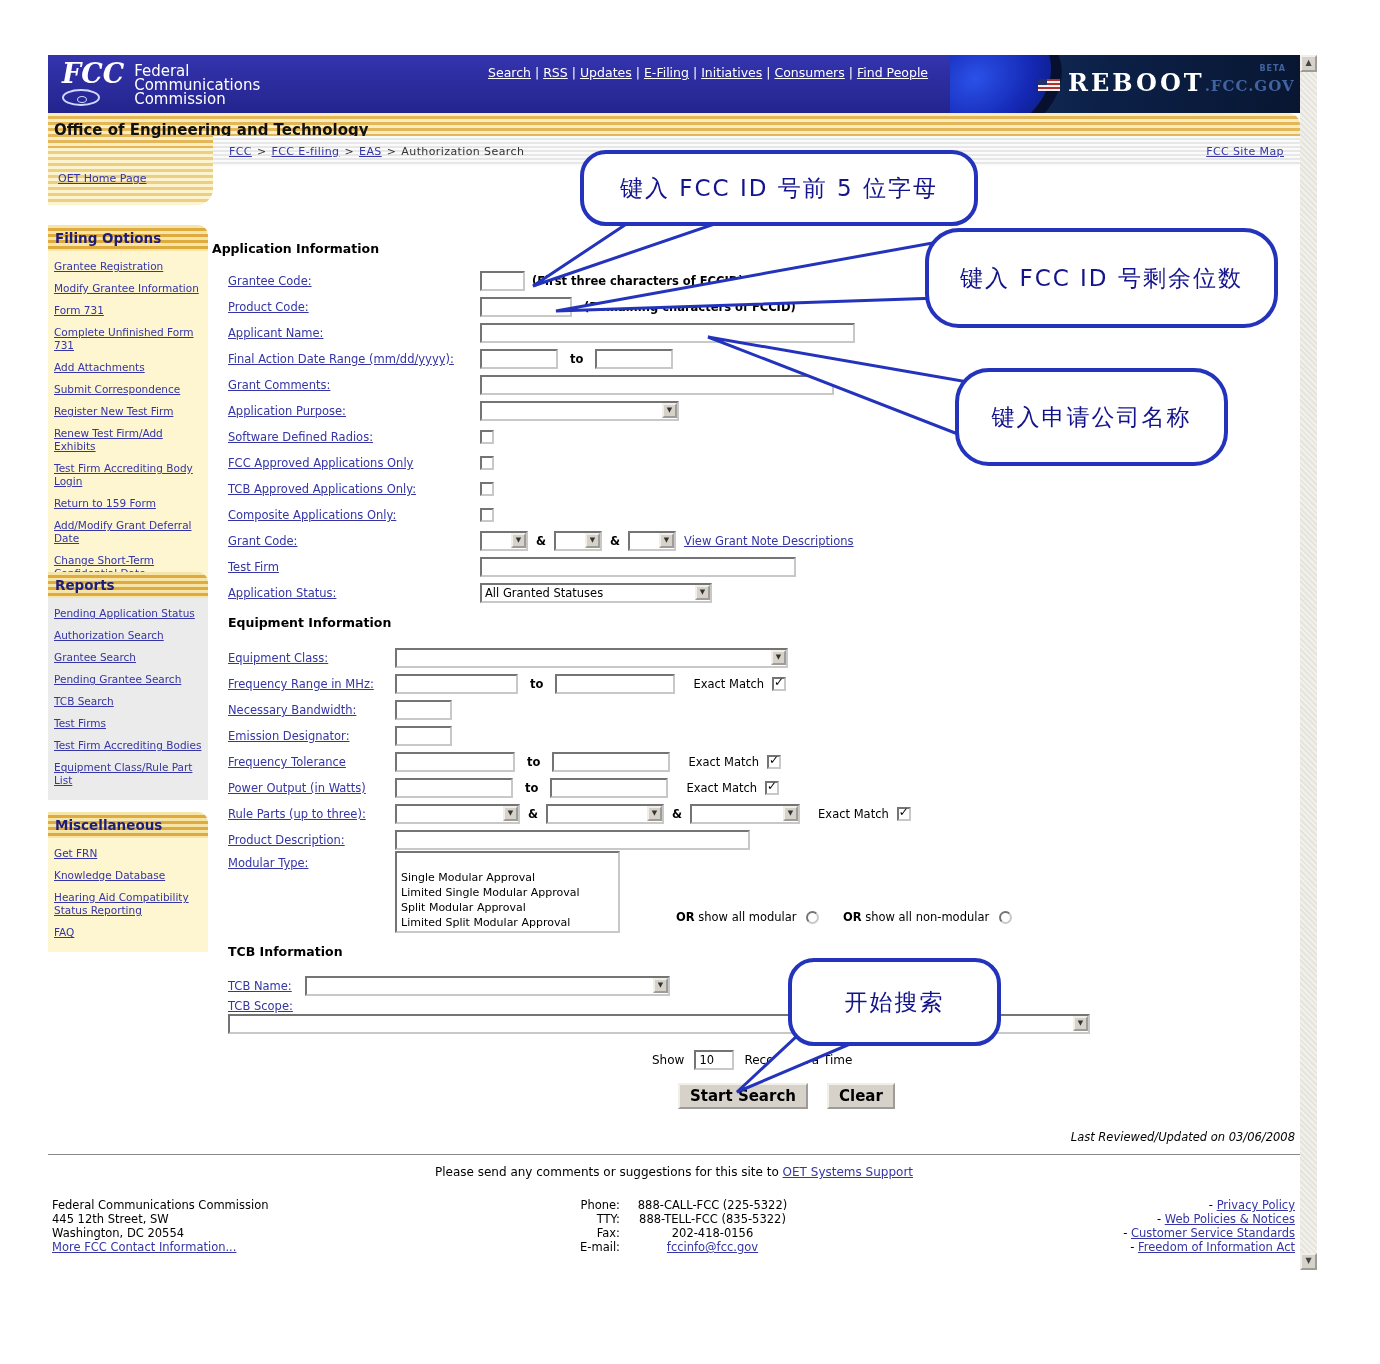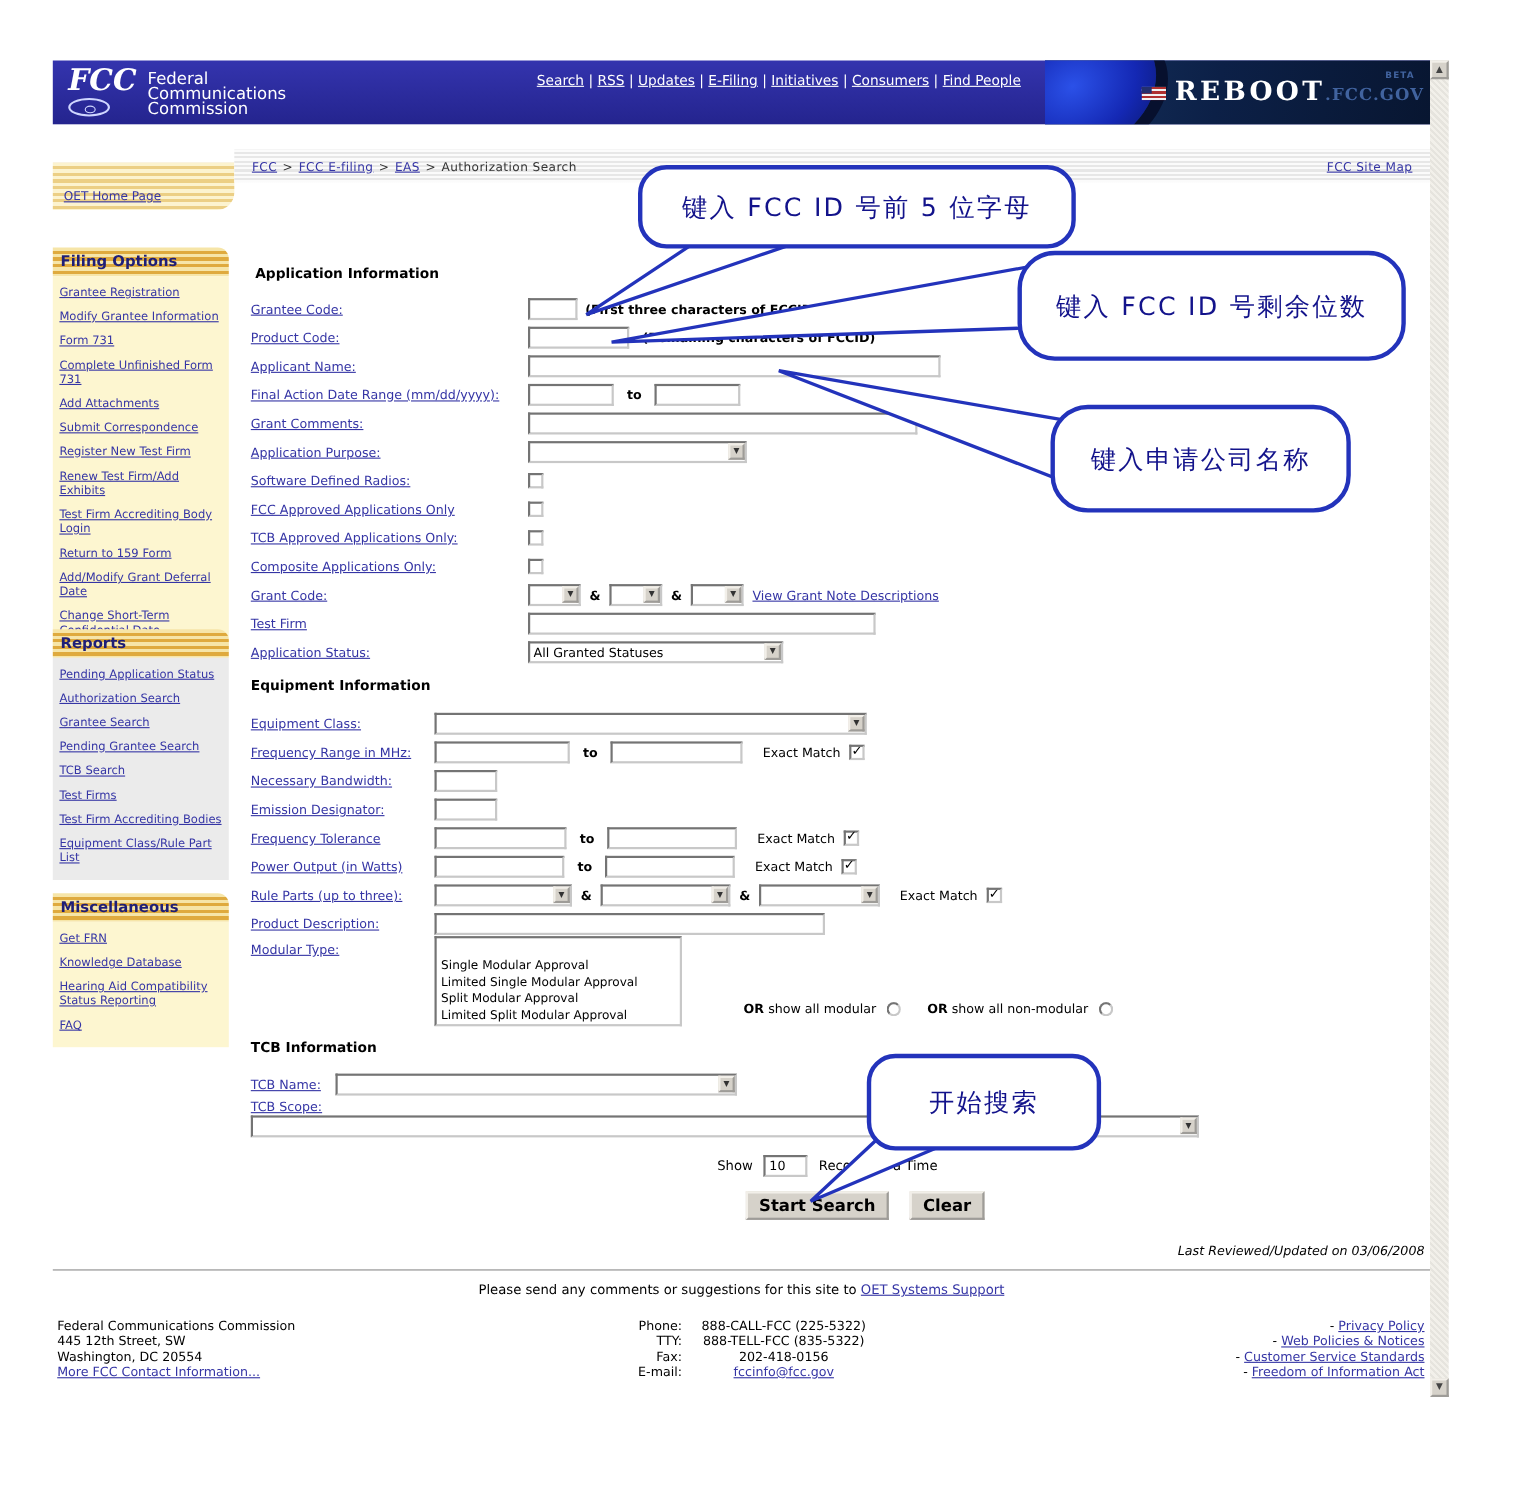--- a/index.html
+++ b/index.html
@@ -28,21 +28,21 @@
   #reboot .beta{position:absolute;right:14px;top:9px;font-size:8px;color:#41639f;letter-spacing:1px;font-weight:bold;}
 
   
   #deptbar{position:absolute;left:48px;top:113px;width:1252px;height:35px;background:repeating-linear-gradient(to bottom,#f9ecc0 0 3px,#e3b757 3px 6px);font-weight:bold;font-size:15px;line-height:35px;padding-left:6px;box-sizing:border-box;border-radius:0 12px 12px 0;color:#111;}
 
   
   #crumbbar{position:absolute;left:213px;top:136px;width:1087px;height:30px;background:repeating-linear-gradient(to bottom,#fbfbfb 0 2px,#e7e7e7 2px 4px);display:flex;align-items:center;justify-content:space-between;padding:0 16px;box-sizing:border-box;font-size:11px;letter-spacing:0.4px;color:#333;}
   .crumbsep{padding:0 5px;color:#333;}
 
   
-  #oetblock{position:absolute;left:48px;top:148px;width:165px;height:43px;background:repeating-linear-gradient(to bottom,#fcf3cf 0 3px,#eccf85 3px 6px);border-radius:0 0 16px 0;box-sizing:border-box;padding:24px 0 0 10px;font-size:11px;}
+  #oetblock{position:absolute;left:48px;top:148px;width:165px;height:57px;background:repeating-linear-gradient(to bottom,#fcf3cf 0 3px,#eccf85 3px 6px);border-radius:0 0 16px 0;box-sizing:border-box;padding:24px 0 0 10px;font-size:11px;}
 
   
   .sbhdr{position:absolute;left:48px;width:160px;height:26px;background:repeating-linear-gradient(to bottom,#f6e5a8 0 3px,#dfaa3e 3px 6px);color:#1e1e78;font-weight:bold;font-size:13.5px;line-height:26px;padding-left:7px;box-sizing:border-box;border-radius:0 10px 0 0;}
   .sblist{position:absolute;left:48px;width:160px;box-sizing:border-box;padding:9px 4px 4px 6px;font-size:10.5px;line-height:13px;}
   .sblist .item{margin-bottom:9px;}
   .yellowbg{background:#fdf6d0;}
   .graybg{background:#ebebeb;}
 
   
   .sectitle{position:absolute;font-size:12.5px;font-weight:bold;}
@@ -120,20 +120,21 @@
       <div class="swoosh"></div>
       <div class="flag">
           <i></i>
         </div>
       <div class="brand"><span>REBOOT</span><span class="domain">.FCC.GOV</span></div>
       <div class="beta">BETA</div>
     </div>
   </div>
 
   
+  <div id="deptbar">Office of Engineering and Technology</div>
 
   
   <div id="oetblock">
     <span class="lnk">OET Home Page</span>
   </div>
 
   
   <div id="crumbbar">
     <div>
       <span class="lnk">FCC</span><span class="crumbsep">&gt;</span><span class="lnk">FCC E-filing</span><span class="crumbsep">&gt;</span><span class="lnk">EAS</span><span class="crumbsep">&gt;</span><span>Authorization Search</span>
@@ -174,21 +175,21 @@
   
   <div class="sbhdr" style="top:812px;">Miscellaneous</div>
   <div class="sblist yellowbg" style="top:838px;">
     <div class="item"><span class="lnk">Get FRN</span></div>
     <div class="item"><span class="lnk">Knowledge Database</span></div>
     <div class="item"><span class="lnk">Hearing Aid Compatibility Status Reporting</span></div>
     <div class="item"><span class="lnk">FAQ</span></div>
   </div>
 
   
-  <div class="sectitle" style="left:232px;top:241px;">Application Information</div>
+  <div class="sectitle" style="left:212px;top:241px;">Application Information</div>
   <div class="rows" style="left:228px;top:268px;">
     <div class="frow">
       <span class="lblcol-app"><span class="lnk">Grantee Code:</span></span>
       <span class="inp" style="width:45px"></span>
       <span class="note">(First three characters of FCCID)</span>
     </div>
     <div class="frow">
       <span class="lblcol-app"><span class="lnk">Product Code:</span></span>
       <span class="inp" style="width:92px"></span>
       <span class="note" style="margin-left:12px">(Remaining characters of FCCID)</span>

